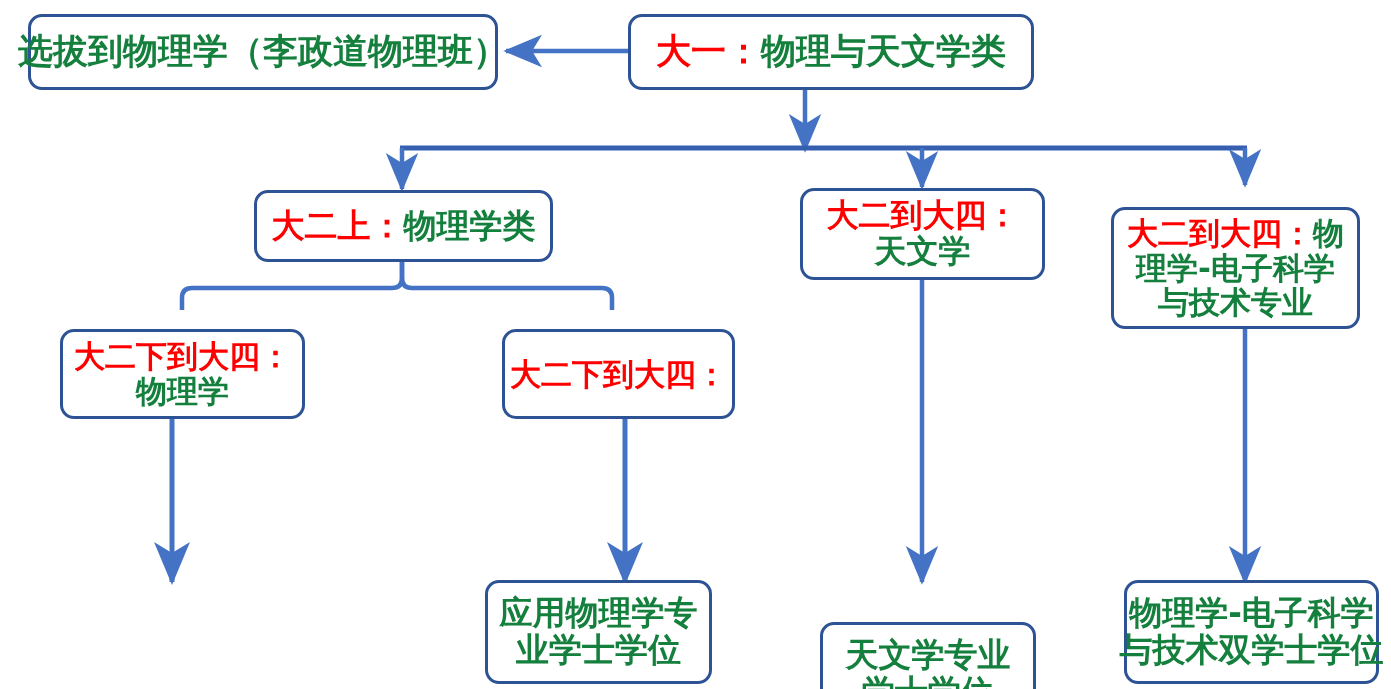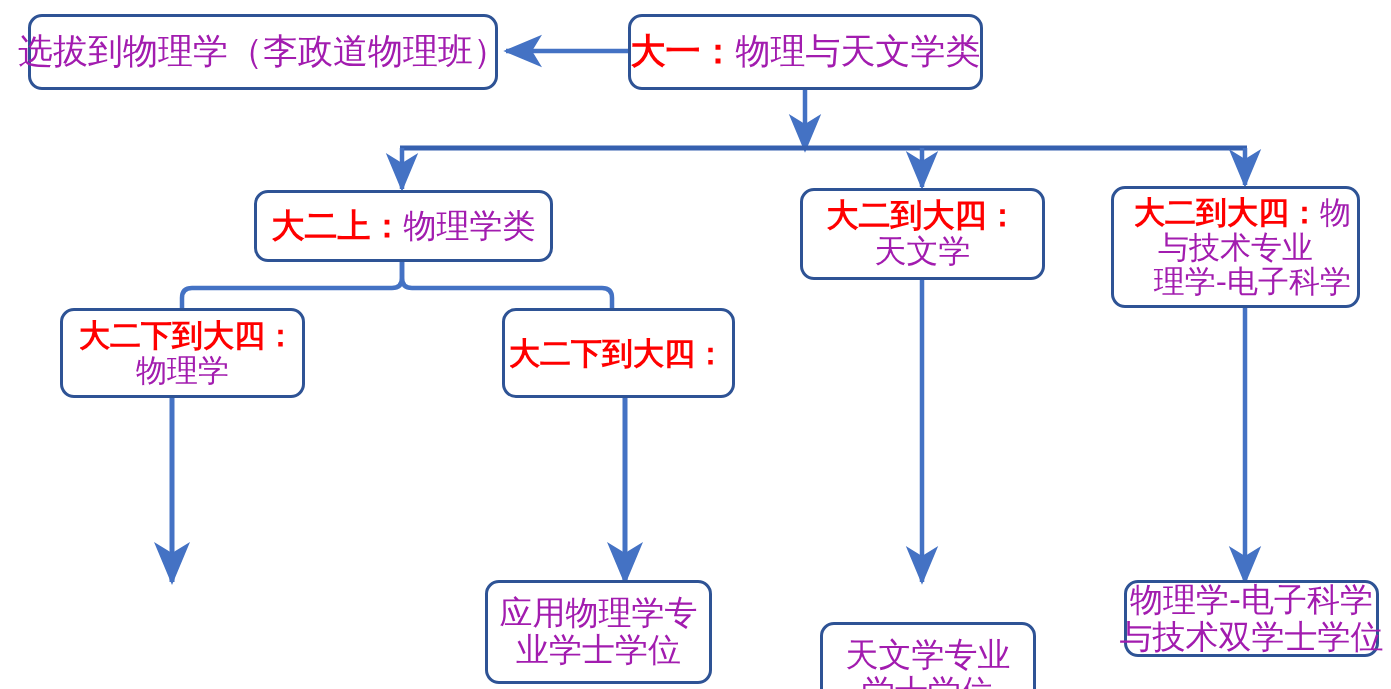--- a/index.html
+++ b/index.html
@@ -44,44 +44,45 @@
   }
   .node .ln {
     display: block;
     white-space: nowrap;
   }
   .node .red {
     color: #FF0000;
     font-weight: 700;
   }
   .node .blk {
-    color: #a21caf;
-    font-weight: 400;
+    color: #15803d;
+    font-weight: 700;
   }
 
   
   #node-select        { left: 28px;   top: 14px;  width: 470px; height: 76px;  font-size: 35px; }
-  #node-year1         { left: 628px;  top: 14px;  width: 355px; height: 76px;  font-size: 35px; }
+  #node-year1         { left: 628px;  top: 14px;  width: 406px; height: 76px;  font-size: 35px; }
 
   #node-y2a           { left: 254px;  top: 190px; width: 299px; height: 72px;  font-size: 33px; }
   #node-astro         { left: 800px;  top: 188px; width: 245px; height: 92px;  font-size: 32px; }
   #node-phys-ee       { left: 1111px; top: 186px; width: 249px; height: 122px; font-size: 31px; }
 
   #node-physics       { left: 60px;   top: 308px; width: 245px; height: 90px;  font-size: 31px; }
   #node-appphysics    { left: 502px;  top: 308px; width: 233px; height: 90px;  font-size: 31px; }
 
   #node-deg-phys      { left: 14px;   top: 580px; width: 358px; height: 104px; font-size: 33px; }
   #node-deg-appphys   { left: 485px;  top: 580px; width: 227px; height: 104px; font-size: 33px; }
   #node-deg-astro     { left: 820px;  top: 580px; width: 216px; height: 104px; font-size: 33px; margin-top: 42px; }
-  #node-deg-physee    { left: 1124px; top: 580px; width: 255px; height: 77px; font-size: 33px; }
+  #node-deg-physee    { left: 1124px; top: 580px; width: 255px; height: 104px; font-size: 33px; }
 
   
   .align-left-block {
-    align-items: flex-end;
+    align-items: center;
     text-align: left;
+    margin-top: 21px;
   }
   .centered-sub { width: 100%; text-align: center; display: block; }
 </style>
 </head>
 <body>
 
 <div id="diagram-root">
 
   <svg id="connector-layer" viewBox="0 0 1391 689">
     <defs>
@@ -129,22 +130,22 @@
     <span class="ln"><span class="red">大二上：</span><span class="blk">物理学类</span></span>
   </div>
 
   <div class="node" id="node-astro">
     <span class="ln red">大二到大四：</span>
     <span class="ln blk">天文学</span>
   </div>
 
   <div class="node align-left-block" id="node-phys-ee">
     <span class="ln"><span class="red">大二到大四：</span><span class="blk">物</span></span>
+    <span class="ln blk">理学-电子科学</span>
     <span class="ln blk centered-sub">与技术专业</span>
-    <span class="ln blk">理学-电子科学</span>
   </div>
 
   <div class="node align-left-block" id="node-physics">
     <span class="ln red">大二下到大四：</span>
     <span class="ln blk centered-sub">物理学</span>
   </div>
 
   <div class="node align-left-block" id="node-appphysics">
     <span class="ln red">大二下到大四：</span>
   </div>

